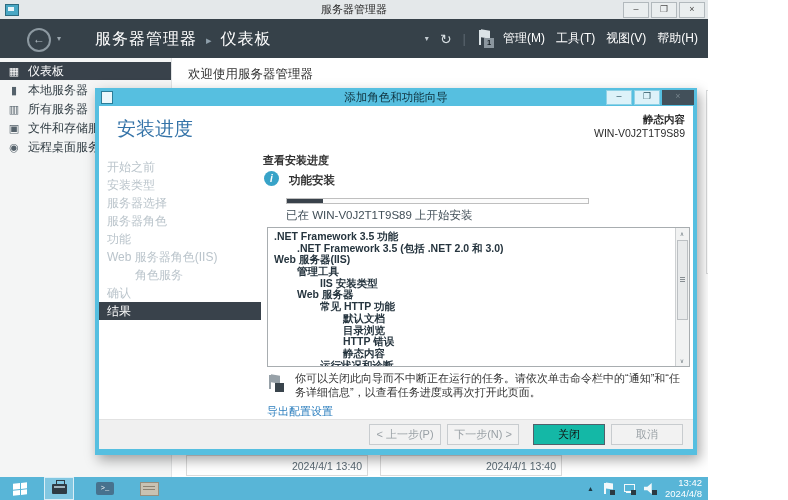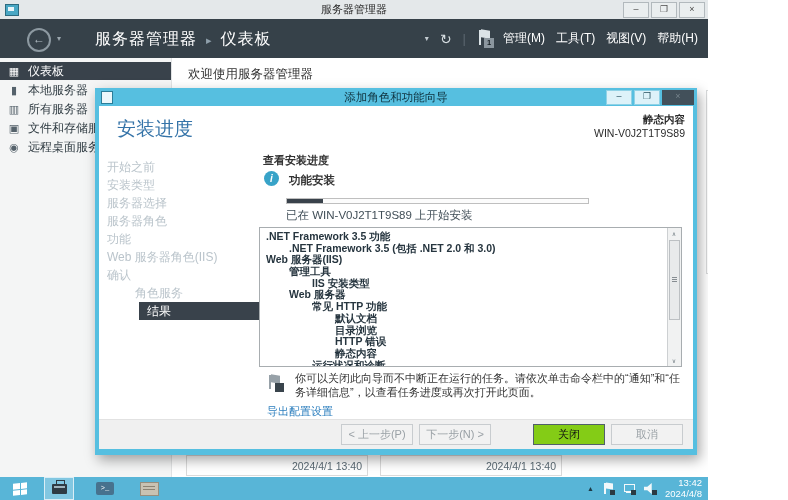--- a/index.html
+++ b/index.html
@@ -72,52 +72,52 @@
 
   .dbody{position:absolute;left:4px;right:4px;top:18px;bottom:6px;background:#fff;}
   .ptitle{position:absolute;left:18px;top:10px;font-size:19px;color:#3473a8;}
   .target{position:absolute;right:8px;top:7px;text-align:right;}
   .tlabel{font-size:10.5px;font-weight:bold;color:#2b2b2b;}
   .tvalue{font-size:10.5px;color:#2b2b2b;}
 
   .wnav{position:absolute;left:0;top:52px;width:162px;}
   .wnav-item{height:18px;line-height:18px;padding-left:8px;font-size:12px;color:#bac4cb;white-space:nowrap;}
   .wnav-item.ind{padding-left:36px;}
-  .wnav-item.sel{background:#39424b;color:#fff;margin-left:40px;}
+  .wnav-item.sel{background:#39424b;color:#fff;}
 
   .wmain{position:absolute;left:160px;top:44px;right:4px;bottom:30px;}
   .viewlab{position:absolute;left:4px;top:3px;font-size:11px;font-weight:bold;color:#333;}
   .iico{position:absolute;left:5px;top:21px;width:15px;height:15px;border-radius:50%;background:#38a3c8;color:#fff;
         font-size:10px;font-weight:bold;font-style:italic;line-height:15px;text-align:center;}
   .flab{position:absolute;left:30px;top:23px;font-size:11.5px;font-weight:bold;color:#333;}
   .pbar{position:absolute;left:27px;top:48px;width:303px;height:6px;border:1px solid #bfbfbf;background:#fcfcfc;box-sizing:border-box;}
   .pfill{height:100%;background:#39424b;}
   .pstatus{position:absolute;left:27px;top:58px;font-size:11.5px;color:#404e57;}
 
-  .listbox{position:absolute;left:0;top:77px;width:423px;height:140px;border:1px solid #a8adb0;overflow:hidden;background:#fff;box-sizing:border-box;}
+  .listbox{position:absolute;left:8px;top:77px;width:423px;height:140px;border:1px solid #a8adb0;overflow:hidden;background:#fff;box-sizing:border-box;}
   .lrows{position:absolute;left:0;top:3px;right:14px;}
   .lrow{height:11.7px;line-height:11.7px;font-size:10.5px;font-weight:bold;color:#26353f;white-space:nowrap;}
   .i0{padding-left:6px;}.i1{padding-left:29px;}.i2{padding-left:52px;}.i3{padding-left:75px;}
   .lsb{position:absolute;right:0;top:0;bottom:0;width:13px;background:#f1f2f2;border-left:1px solid #cdd0d2;}
   .lsb .arr{position:absolute;left:0;width:12px;text-align:center;font-size:6px;color:#6f7b81;}
   .lsb .up{top:2px;}.lsb .dn{bottom:2px;}
   .lsb .thumb{position:absolute;left:1px;top:12px;width:9px;height:78px;background:#e8eaeb;border:1px solid #bcc0c3;}
 
   .nflag{position:absolute;left:8px;top:224px;width:15px;height:18px;}
   .nflag .pole{position:absolute;left:2px;top:1px;width:2px;height:14px;background:#97a1a8;}
   .nflag .banner{position:absolute;left:4px;top:1px;width:9px;height:8px;background:#97a1a8;transform:skewY(8deg);}
   .nflag .nbadge{position:absolute;right:-2px;bottom:0;width:9px;height:9px;background:#39444c;}
   .ntext{position:absolute;left:36px;top:221px;width:392px;font-size:11px;line-height:14px;color:#333;}
   .export{position:absolute;left:8px;top:254px;font-size:11px;color:#2d7fbe;}
 
   .dfooter{position:absolute;left:0;right:0;bottom:0;height:30px;background:#f0f0f0;border-top:1px solid #e2e2e2;
            display:flex;align-items:center;justify-content:flex-end;gap:6px;padding-right:10px;box-sizing:border-box;}
   .wbtn2{height:21px;min-width:72px;padding:0 6px;font-size:11px;font-family:inherit;}
   .dis{background:#f2f2f2;border:1px solid #c8cccf;color:#9aa1a6;}
-  .primary{background:#84cc16;border:1px solid #51606b;color:#111;margin-left:36px;}
+  .primary{background:#14b8a6;border:1px solid #51606b;color:#111;margin-left:8px;}
 
   
   .taskbar{position:absolute;left:0;top:477px;width:100%;height:23px;background:#58b5d7;display:flex;align-items:center;box-sizing:border-box;}
   .startbtn{width:40px;height:23px;display:flex;align-items:center;justify-content:center;}
   .winlogo{width:14px;height:12px;display:grid;grid-template-columns:1fr 1fr;grid-template-rows:1fr 1fr;gap:1px;transform:skewY(-6deg);}
   .winlogo i{background:#fff;}
   .tb-app{height:23px;width:30px;display:flex;align-items:center;justify-content:center;margin-left:4px;box-sizing:border-box;}
   .tb-app.active{background:rgba(255,255,255,.25);border:1px solid rgba(255,255,255,.7);}
   .smico{position:relative;width:15px;height:10px;background:#2f3b43;border-radius:1px;}
   .smico::before{content:"";position:absolute;left:4px;top:-4px;width:7px;height:3px;border:1px solid #2f3b43;border-bottom:none;}
@@ -237,22 +237,22 @@
         <div class="tvalue">WIN-V0J2T1T9S89</div>
       </div>
 
       <div class="wnav">
         <div class="wnav-item">开始之前</div>
         <div class="wnav-item">安装类型</div>
         <div class="wnav-item">服务器选择</div>
         <div class="wnav-item">服务器角色</div>
         <div class="wnav-item">功能</div>
         <div class="wnav-item">Web 服务器角色(IIS)</div>
+        <div class="wnav-item ind">角色服务</div>
         <div class="wnav-item">确认</div>
-        <div class="wnav-item ind">角色服务</div>
         <div class="wnav-item sel">结果</div>
       </div>
 
       <div class="wmain">
         <div class="viewlab">查看安装进度</div>
         <span class="iico">i</span>
         <span class="flab">功能安装</span>
         <div class="pbar">
           <div class="pfill" style="width: 12%;"></div>
         </div>

